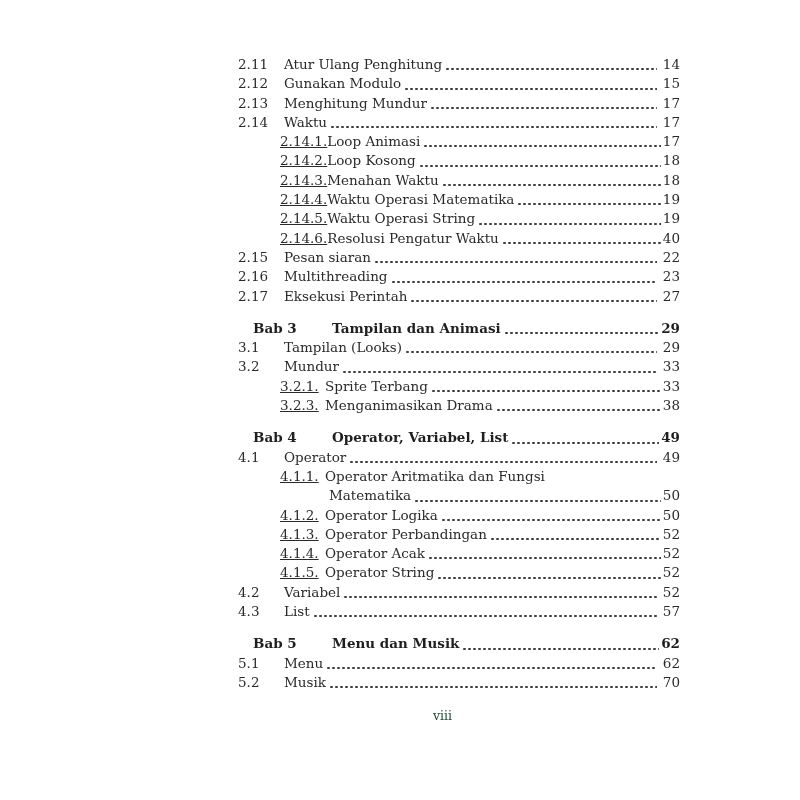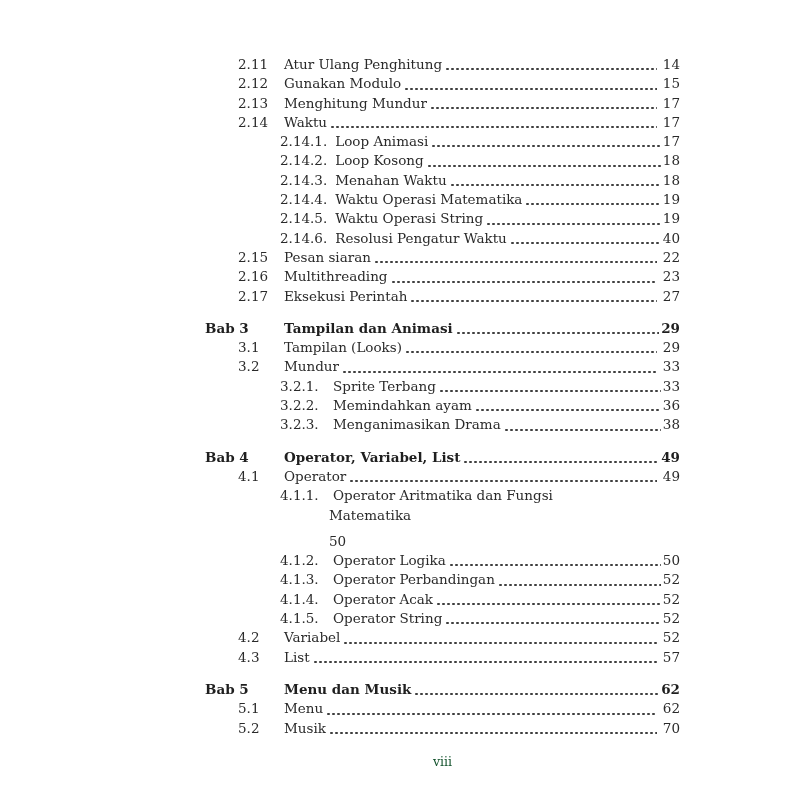--- a/index.html
+++ b/index.html
@@ -41,28 +41,29 @@
   }
   .row .page {
     flex: 0 0 auto;
     min-width: 17px;
     text-align: left;
   }
   .lvl-chapter {
     font-weight: bold;
     color: #1f1f1f;
     margin-top: 13px;
+    margin-left: 48px;
   }
   .lvl-chapter .num { width: 79px; }
   .lvl-section { padding-left: 33px; }
   .lvl-section .num { width: 46px; }
   .lvl-section .leader { margin-right: 6px; }
   .lvl-subsection { padding-left: 75px; }
-  .lvl-subsection .num { min-width: 45px; margin-right: 8px; }
-  .lvl-subsection-cont { padding-left: 124px; flex-direction: column; }
+  .lvl-subsection .num { min-width: 45px; margin-right: 0; text-decoration: underline; }
+  .lvl-subsection-cont { padding-left: 124px; }
   .no-leader .leader { background-image: none; }
   .no-leader .page { min-width: 0; }
   .folio {
     margin-top: 16px;
     text-align: center;
     font-size: 12.5px;
     color: #14532d;
   }
 </style>
 </head>
@@ -166,26 +167,20 @@
         <span class="leader"></span>
         <span class="page">33</span>
       </div>
       <div class="row lvl-subsection">
         <span class="num">3.2.1.</span>
         <span class="title">Sprite Terbang</span>
         <span class="leader"></span>
         <span class="page">33</span>
       </div>
       <div class="row lvl-subsection">
-        <span class="num">3.2.2.</span>
-        <span class="title">Memindahkan ayam</span>
-        <span class="leader"></span>
-        <span class="page">36</span>
-      </div>
-      <div class="row lvl-subsection">
         <span class="num">3.2.3.</span>
         <span class="title">Menganimasikan Drama</span>
         <span class="leader"></span>
         <span class="page">38</span>
       </div>
       <div class="row lvl-chapter">
         <span class="num">Bab 4</span>
         <span class="title">Operator, Variabel, List</span>
         <span class="leader"></span>
         <span class="page">49</span>

